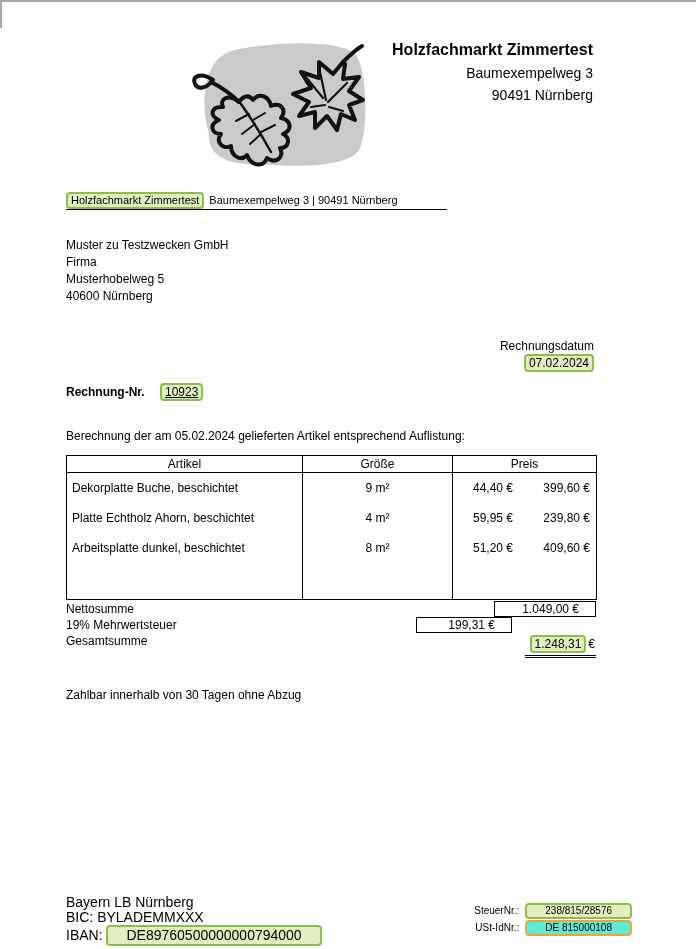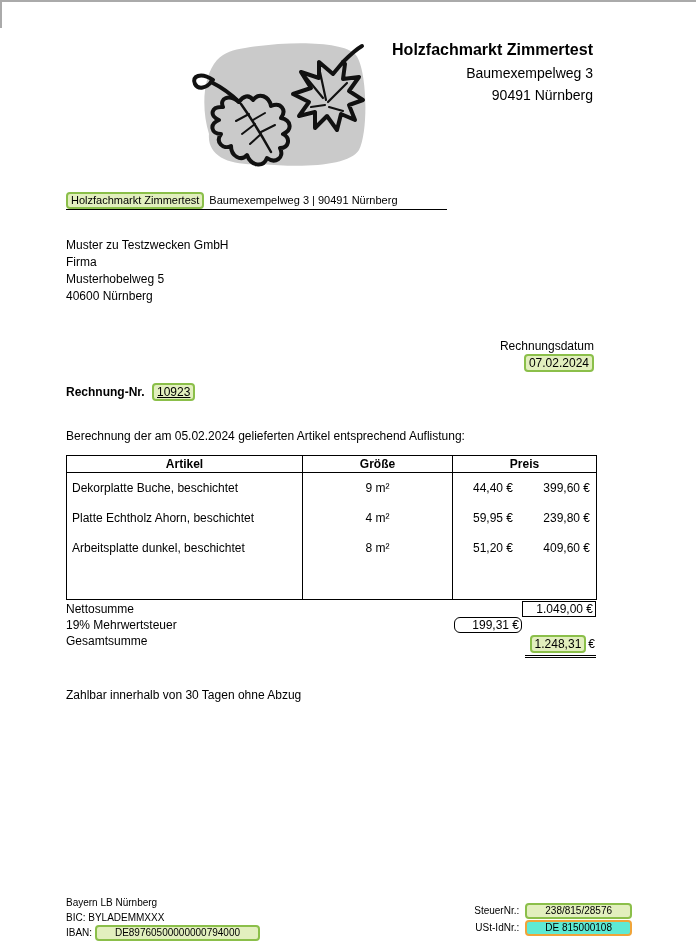--- a/index.html
+++ b/index.html
@@ -35,53 +35,53 @@
   .sender .rest { margin-left:5px; }
 
   
   .recipient { position:absolute; left:66px; top:237px; font-size:12px; line-height:17px; }
 
   
   .datebox { position:absolute; top:339px; right:102px; text-align:right; font-size:12px; }
   .datebox .lbl { line-height:15px; }
   .invoice-no { position:absolute; left:66px; top:383px; font-size:12px; }
   .invoice-no .lbl { font-weight:bold; }
-  .invoice-no .hl { margin-left:4px;text-decoration:underline; }
+  .invoice-no .hl { margin-left:12px;text-decoration:underline; }
 
   .intro { position:absolute; left:66px; top:429px; font-size:12px; }
 
   
   .items { position:absolute; left:66px; top:455px; width:530px; border-collapse:collapse; font-size:12px; table-layout:fixed; }
   .items th {
-    border:1.5px solid #000; font-weight:bold; height:16px; padding:0;
+    border:1.5px solid #000; font-weight:normal; height:16px; padding:0;
     text-align:center; font-size:12px;
   }
   .items td { padding:0; vertical-align:middle; }
   .items td.c1 { border-left:1.5px solid #000; border-right:1px solid #000; padding-left:5px; text-align:left; }
   .items td.c2 { border-right:1px solid #000; text-align:center; }
   .items td.c3 { text-align:left; padding-right:6px;padding-left:20px; }
   .items td.c4 { border-right:1.5px solid #000; text-align:right; padding-right:6px; }
   .items tr.item { height:30px; }
   .items tr.spacer { height:37px; }
   .items { border-bottom:1.5px solid #000; }
 
   
   .totals { position:absolute; left:66px; top:601px; width:530px; font-size:12px; }
   .trow { position:relative; height:16px; }
   .trow .tl { position:absolute; left:0; top:1px; }
-  .box { position:absolute; border:1px solid #000; height:14px; line-height:14px; text-align:right; padding:0 2px; }
+  .box { position:absolute; border:1px solid #000; height:14px; line-height:14px; text-align:right; padding:0 16px; }
   .net-box { right:0; width:68px; top:0; }
-  .vat-box { right:74px; width:62px; top:0;border-radius:6px; }
+  .vat-box { right:84px; width:62px; top:0; }
   .grand { position:absolute; right:0; top:2px; border-bottom:3px double #000; padding:0 1px 2px 5px; }
   .grand .cur { margin-left:2px; }
 
   .terms { position:absolute; left:66px; top:688px; font-size:12px; }
 
   
-  .footer-left { position:absolute; left:66px; top:895px; font-size:10px; line-height:15px; }
+  .footer-left { position:absolute; left:66px; top:895px; font-size:14px; line-height:15px; }
   .footer-left .hl, .footer-right .hl { padding:0 18px; border-width:2px; }
   .footer-right { position:absolute; right:64px; top:902px; font-size:10px; line-height:17px; text-align:right; }
   .footer-right .lbl { margin-right:6px; }
 </style>
 </head>
 <body>
 
 <div class="edge-top"></div>
 <div class="edge-left"></div>
 

